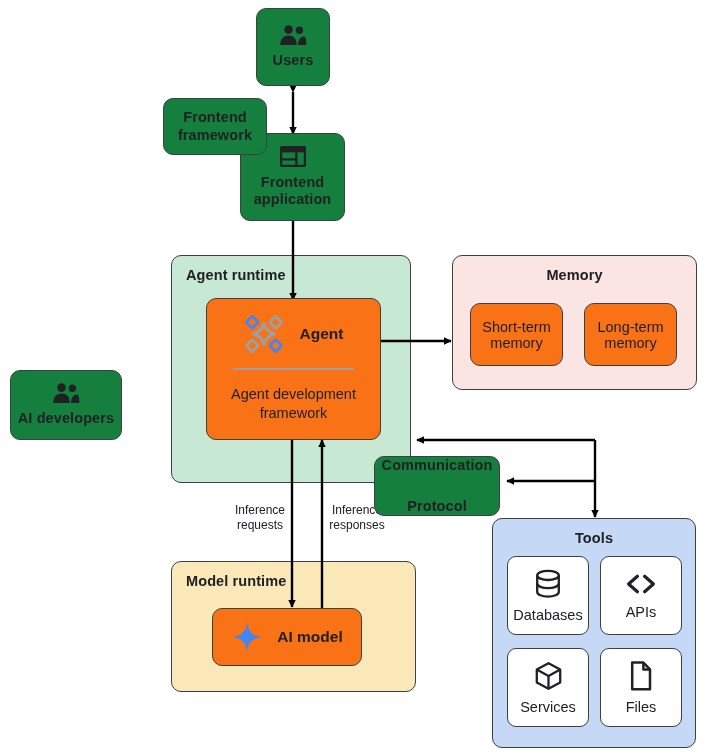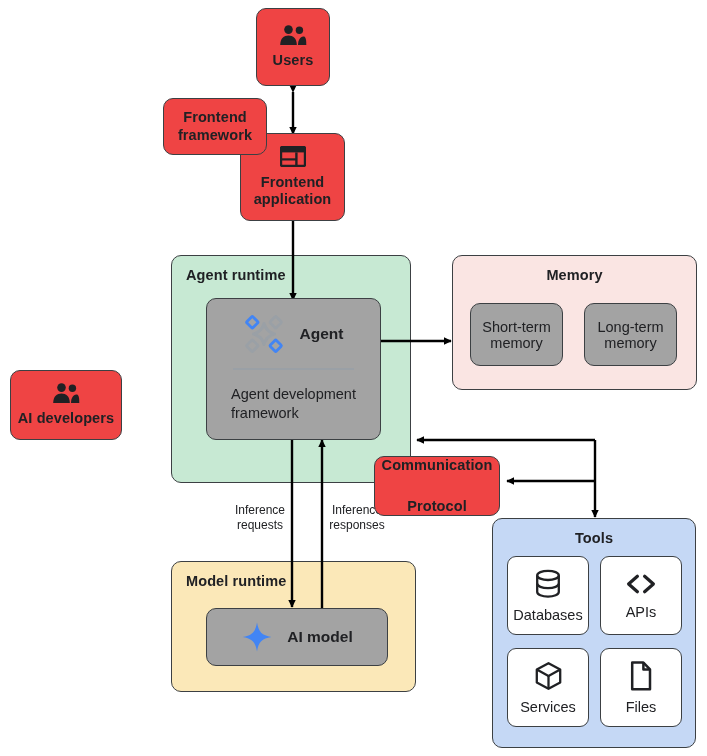--- a/index.html
+++ b/index.html
@@ -7,21 +7,21 @@
     width: 707px; height: 756px;
     background: #ffffff;
     font-family: "Liberation Sans", sans-serif;
     overflow: hidden;
   }
   #canvas { position: relative; width: 707px; height: 756px; }
 
   
   .node {
     position: absolute;
-    background: #ef4444;
+    background: #15803d;
     border: 1.6px solid #3c4043;
     border-radius: 10px;
     display: flex;
     flex-direction: column;
     align-items: center;
     justify-content: center;
     color: #202124;
     text-align: center;
     z-index: 6;
   }
@@ -45,27 +45,28 @@
   .gtitle.center{ left: 0; right: 0; top: 11px; text-align: center; }
 
   .g-agent  { background: #c7e9d3; }
   .g-memory { background: #fae5e3; }
   .g-tools  { background: #c5d8f5; }
   .g-model  { background: #fbe8b8; }
 
   
   .card {
     position: absolute;
-    background: #a3a3a3;
+    background: #f97316;
     border: 1.6px solid #3c4043;
     border-radius: 10px;
     display: flex;
     flex-direction: column;
     align-items: center;
     justify-content: center;
+    text-align: center;
     color: #202124;
     font-size: 14.5px;
     z-index: 5;
   }
 
   
   .agent-card { z-index: 7; }
   .agent-top {
     display: flex; align-items: center; justify-content: center;
     gap: 16px; width: 100%; height: 72px;
@@ -297,21 +298,21 @@
         <line x1="14.5" y1="15.0" x2="14.5" y2="27.8" stroke="#202124" stroke-width="2.3"></line>
       </svg>
     </span>
     <span>Services</span>
   </div>
 
   <div class="group g-model" style="left:171px; top:561px; width:245px; height:131px;">
     <span class="gtitle left">Model runtime</span>
   </div>
 
-  <div class="card model-card" style="left:206px; top:608px; width:182px; height:58px;">
+  <div class="card model-card" style="left:212px; top:608px; width:150px; height:58px;">
     <span class="icon">
       <svg width="32" height="32" viewBox="0 0 32 32">
         <path d="M16 1.6 C17.7 11.2 20.8 14.3 30.4 16 C20.8 17.7 17.7 20.8 16 30.4 C14.3 20.8 11.2 17.7 1.6 16 C11.2 14.3 14.3 11.2 16 1.6 Z" fill="#4285f4"></path>
       </svg>
     </span>
     <span class="lbl">AI model</span>
   </div>
 
 </div>
 

